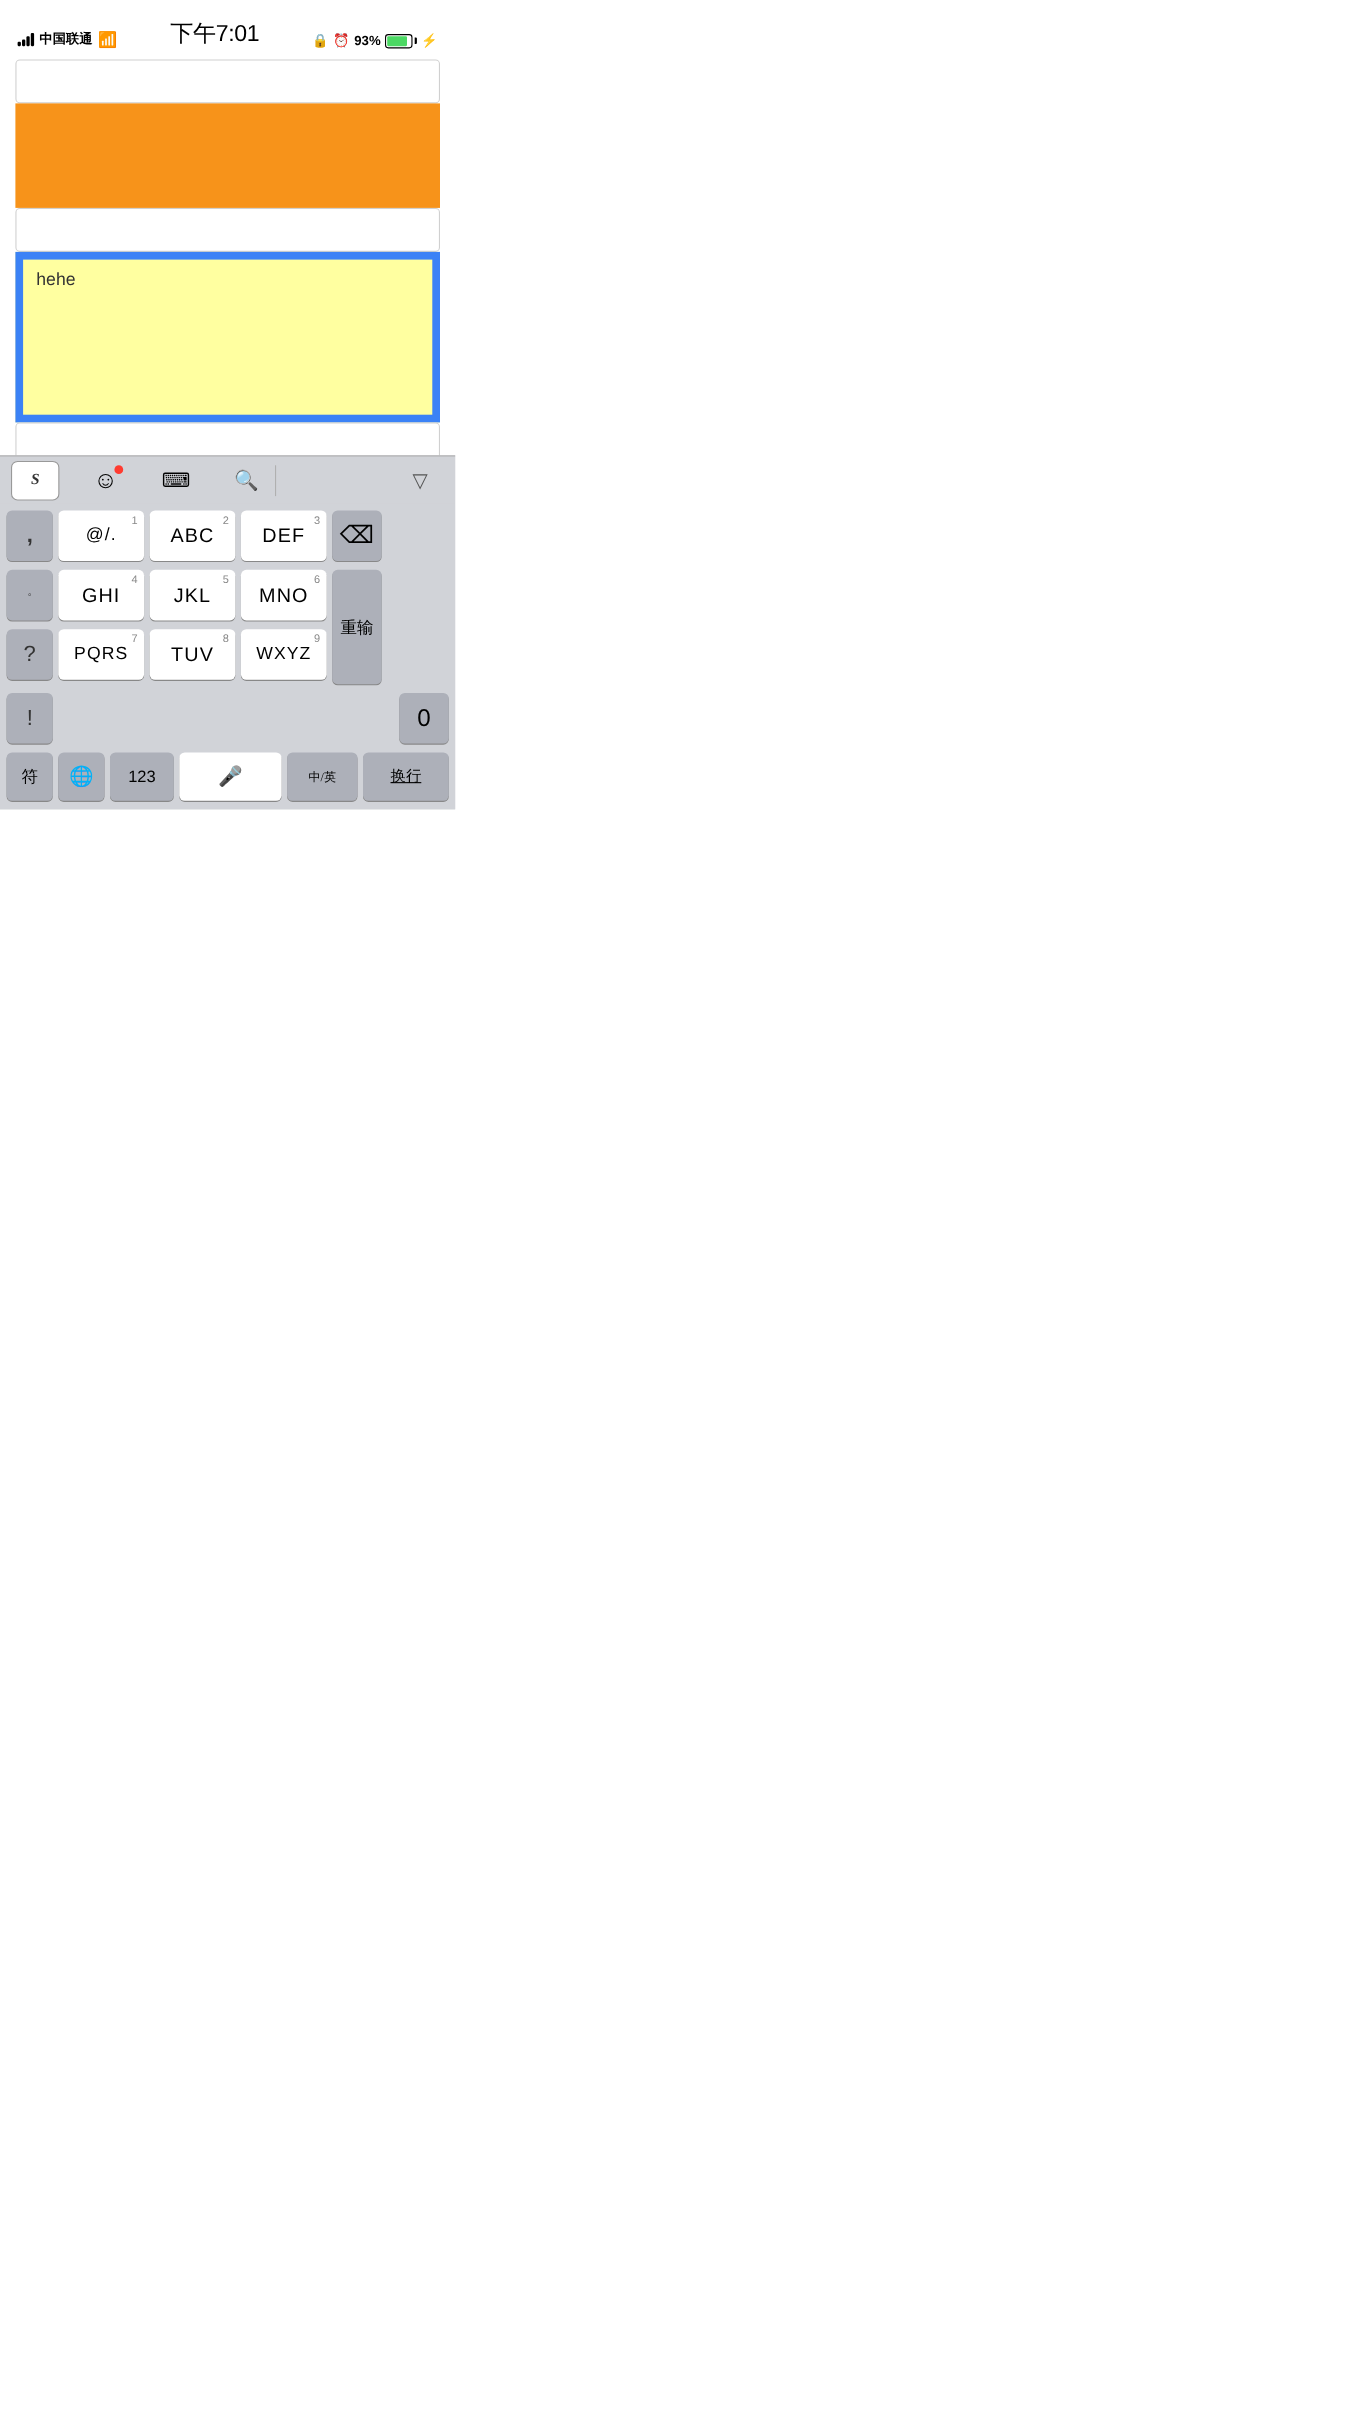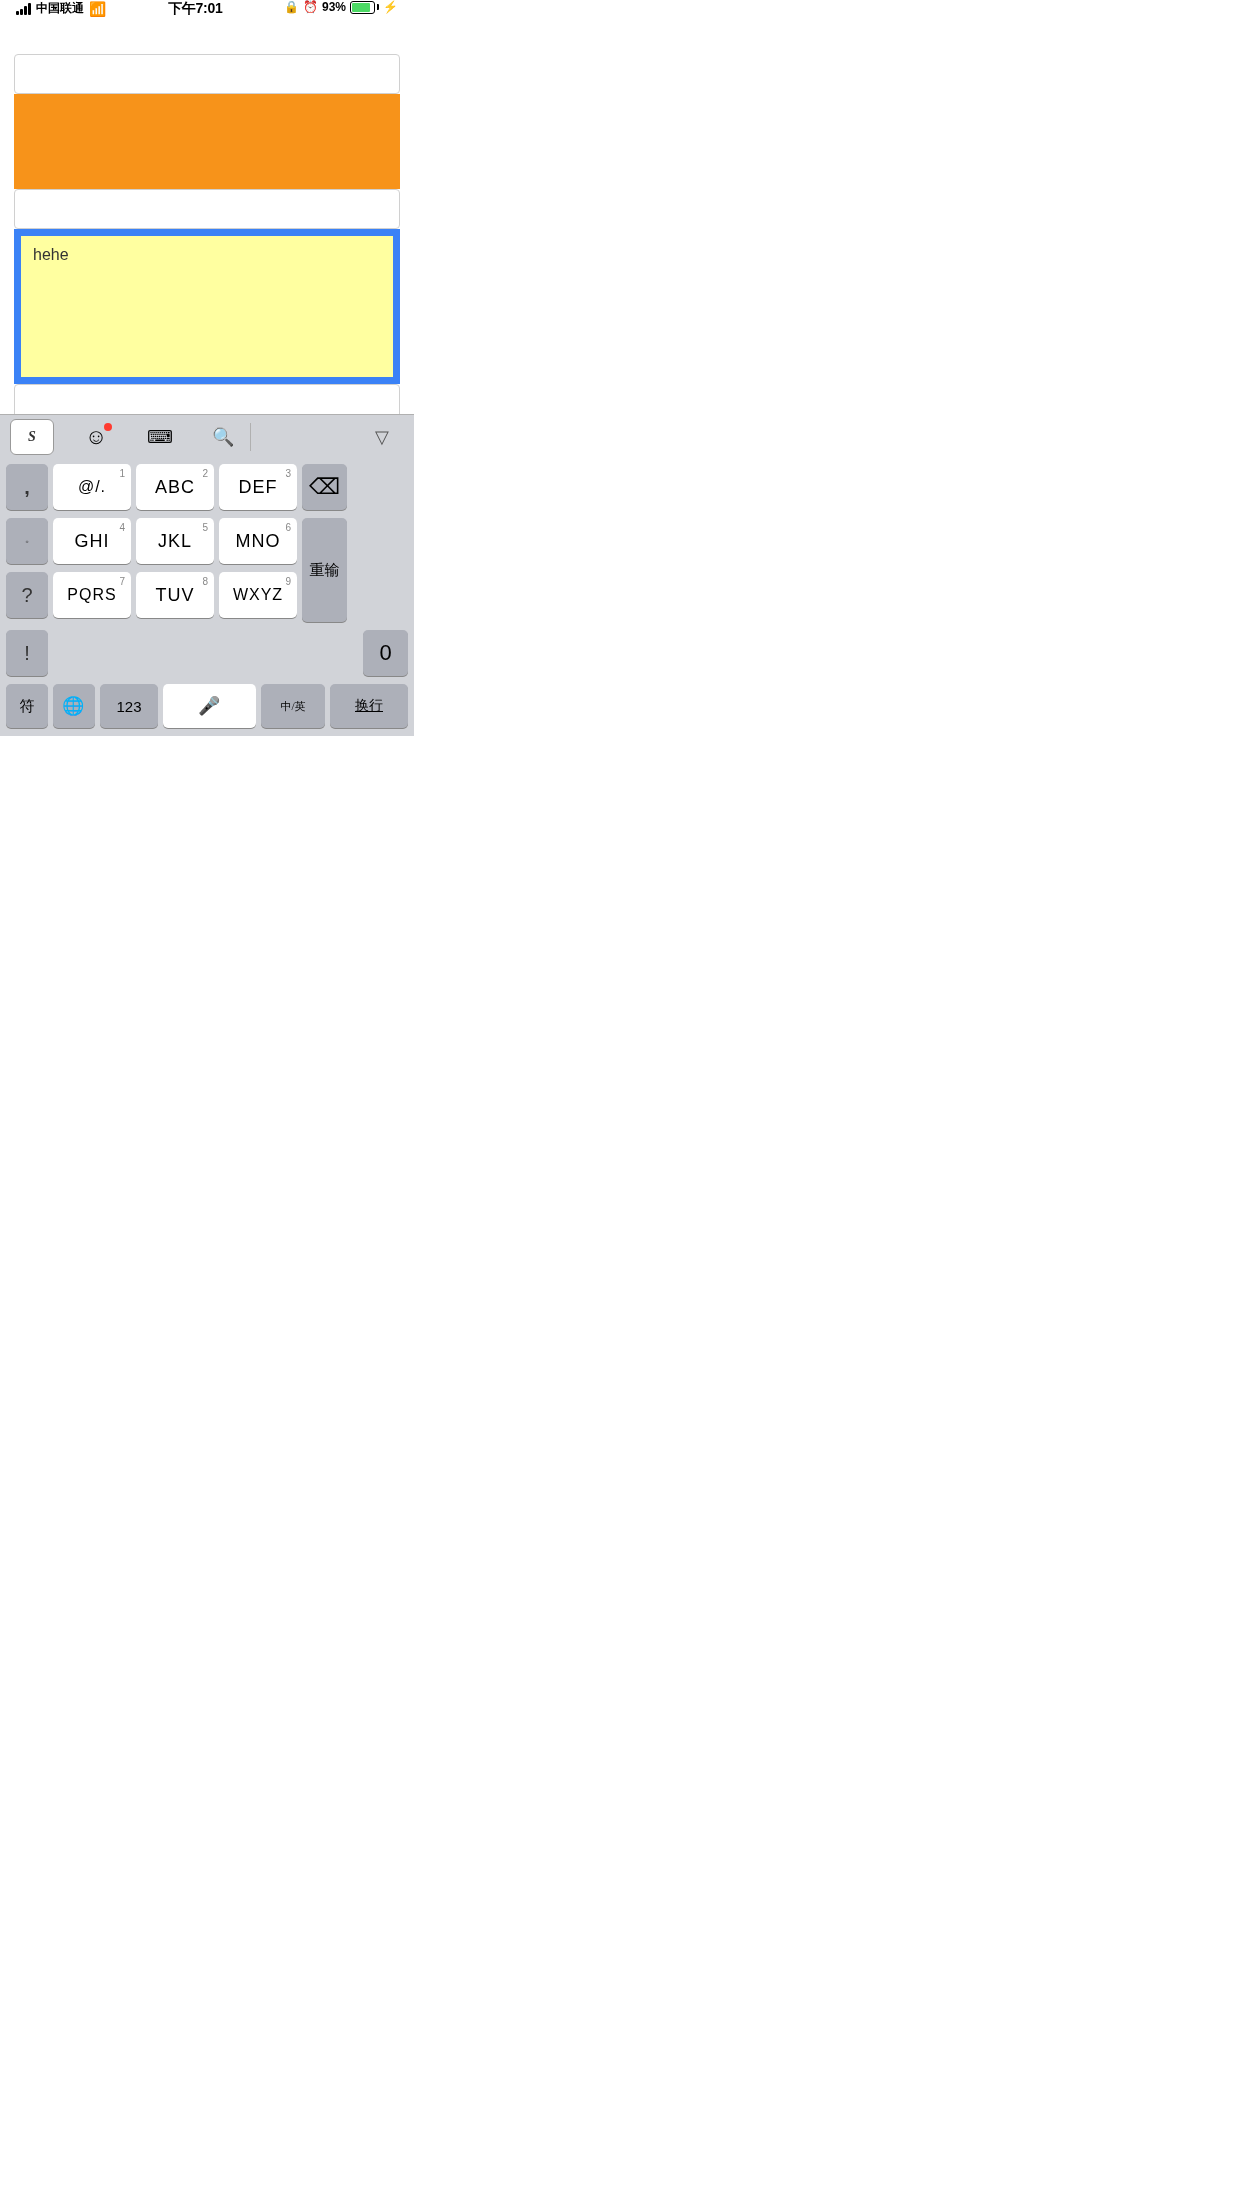--- a/index.html
+++ b/index.html
@@ -10,21 +10,21 @@
       font-family: -apple-system, 'Helvetica Neue', Arial, sans-serif;
       background: #fff;
       overflow: hidden;
       position: relative;
     }
     
     #status-bar {
       height: 44px;
       background: #fff;
       display: flex;
-      align-items: flex-start;
+      align-items: flex-end;
       justify-content: space-between;
       padding: 0 16px;
       font-size: 12px;
       font-weight: 600;
     }
     .status-left {
       display: flex;
       align-items: center;
       gap: 5px;
       font-size: 12px;
@@ -42,22 +42,22 @@
       border-radius: 1px;
     }
     .signal-bars span:nth-child(1) { height: 4px; }
     .signal-bars span:nth-child(2) { height: 6px; }
     .signal-bars span:nth-child(3) { height: 9px; }
     .signal-bars span:nth-child(4) { height: 12px; }
     .wifi-icon {
       font-size: 14px;
     }
     .status-center {
-      font-size: 14px;
-      font-weight: 700;
+      font-size: 21px;
+      font-weight: 400;
       letter-spacing: -0.3px;
     }
     .status-right {
       display: flex;
       align-items: center;
       gap: 4px;
       font-size: 12px;
     }
     .battery-icon {
       display: flex;

